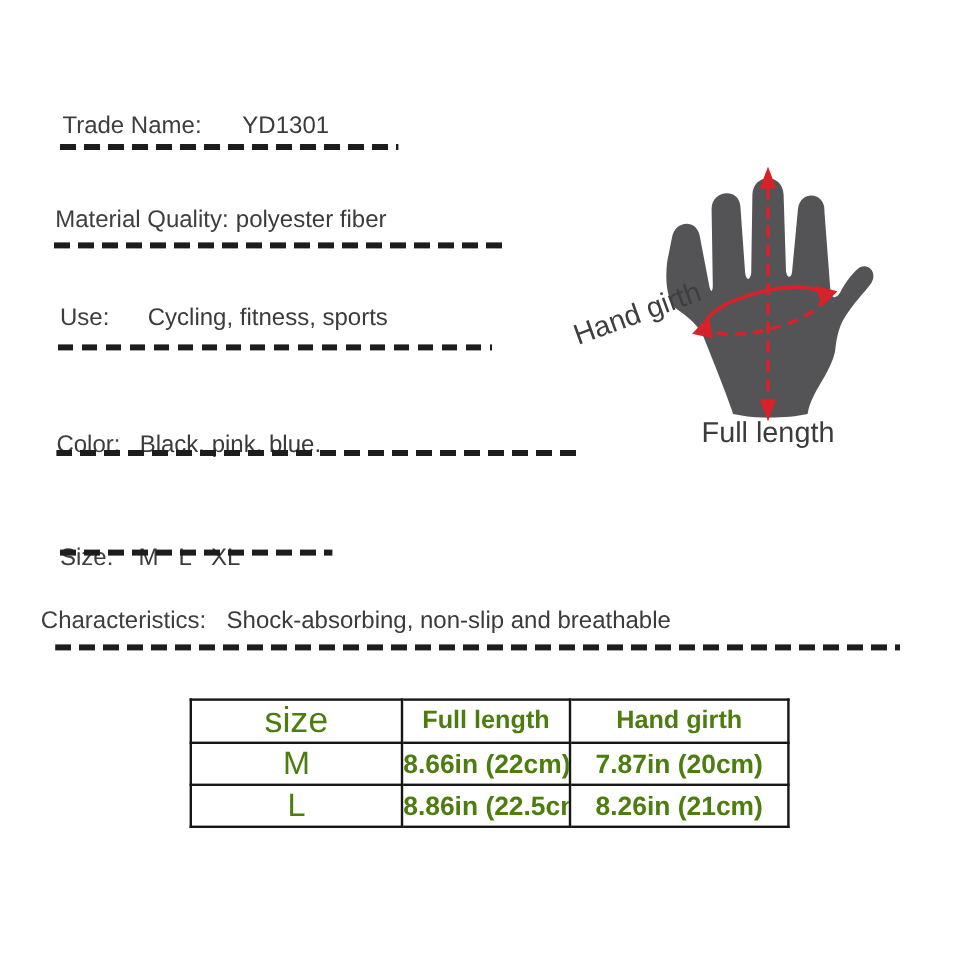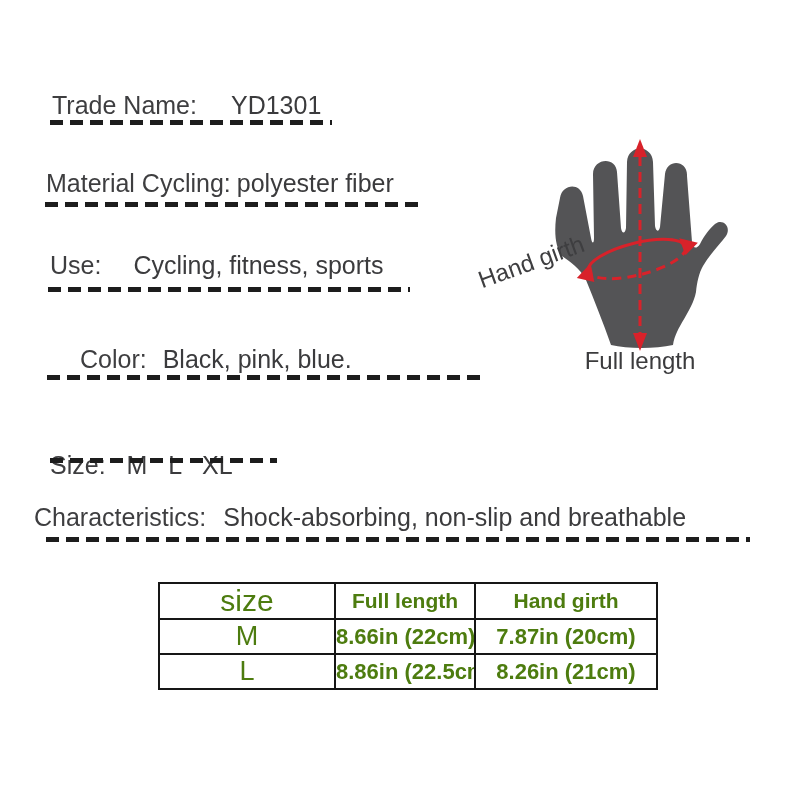--- a/index.html
+++ b/index.html
@@ -1,32 +1,32 @@
 <!DOCTYPE html>
 <html><head>
 <meta charset="utf-8">
 <style>
   html,body{margin:0;padding:0;background:#ffffff;}
   .canvas{
     position:relative;width:800px;height:800px;background:#ffffff;overflow:hidden;
     font-family:"Liberation Sans","DejaVu Sans",sans-serif;color:#3e3e40;
   }
   .spec{position:absolute;}
-  .spec-text{font-size:25px;line-height:30px;white-space:pre;}
+  .spec-text{font-size:20px;line-height:30px;white-space:pre;}
   .spec-label{color:#3e3e40;}
   .spec-value{color:#3b3b3d;}
   .dash{
     position:absolute;height:5px;
     background:repeating-linear-gradient(to right,#1d1d1d 0,#1d1d1d 13px,transparent 13px,transparent 20px);
   }
   
   .t0{left:52px;top:90px;}  .d0{left:50px;top:120px;width:282px;} .g0{margin-left:34px;}
   .t1{left:46px;top:168px;} .d1{left:45px;top:202px;width:380px;} .g1{margin-left:6px;}
   .t2{left:50px;top:250px;} .d2{left:48px;top:287px;width:362px;} .g2{margin-left:32px;}
-  .t3{left:47px;top:344px;margin-left:33px;} .d3{left:47px;top:375px;width:436px;} .g3{margin-left:16px;}
+  .t3{left:47px;top:356px;} .d3{left:47px;top:375px;width:436px;} .g3{margin-left:16px;}
   .t4{left:50px;top:450px;} .d4{left:50px;top:458px;width:227px;} .g4{margin-left:21px;}
   .t5{left:34px;top:502px;} .d5{left:46px;top:537px;width:704px;} .g5{margin-left:17px;}
 
   
   .hand-wrap{position:absolute;left:470px;top:130px;width:300px;height:250px;}
   .hand-wrap svg{position:absolute;left:0;top:0;}
   .girth-label{
     position:absolute;left:6px;top:118px;font-size:24px;color:#3e3e40;
     transform:rotate(-20deg);transform-origin:center;white-space:nowrap;
   }
@@ -56,21 +56,21 @@
 <body>
 
 <div class="canvas">
 
   <div class="spec t0">
     <div class="spec-text"><span class="spec-label">Trade Name:</span><span class="spec-value g0">YD1301</span></div>
   </div>
   <div class="dash d0"></div>
 
   <div class="spec t1">
-    <div class="spec-text"><span class="spec-label">Material Cycling:</span><span class="spec-value g1">polyester fiber</span></div>
+    <div class="spec-text"><span class="spec-label">Material Quality:</span><span class="spec-value g1">polyester fiber</span></div>
   </div>
   <div class="dash d1"></div>
 
   <div class="spec t2">
     <div class="spec-text"><span class="spec-label">Use:</span><span class="spec-value g2">Cycling, fitness, sports</span></div>
   </div>
   <div class="dash d2"></div>
 
   <div class="spec t3">
     <div class="spec-text"><span class="spec-label">Color:</span><span class="spec-value g3">Black, pink, blue.</span></div>

